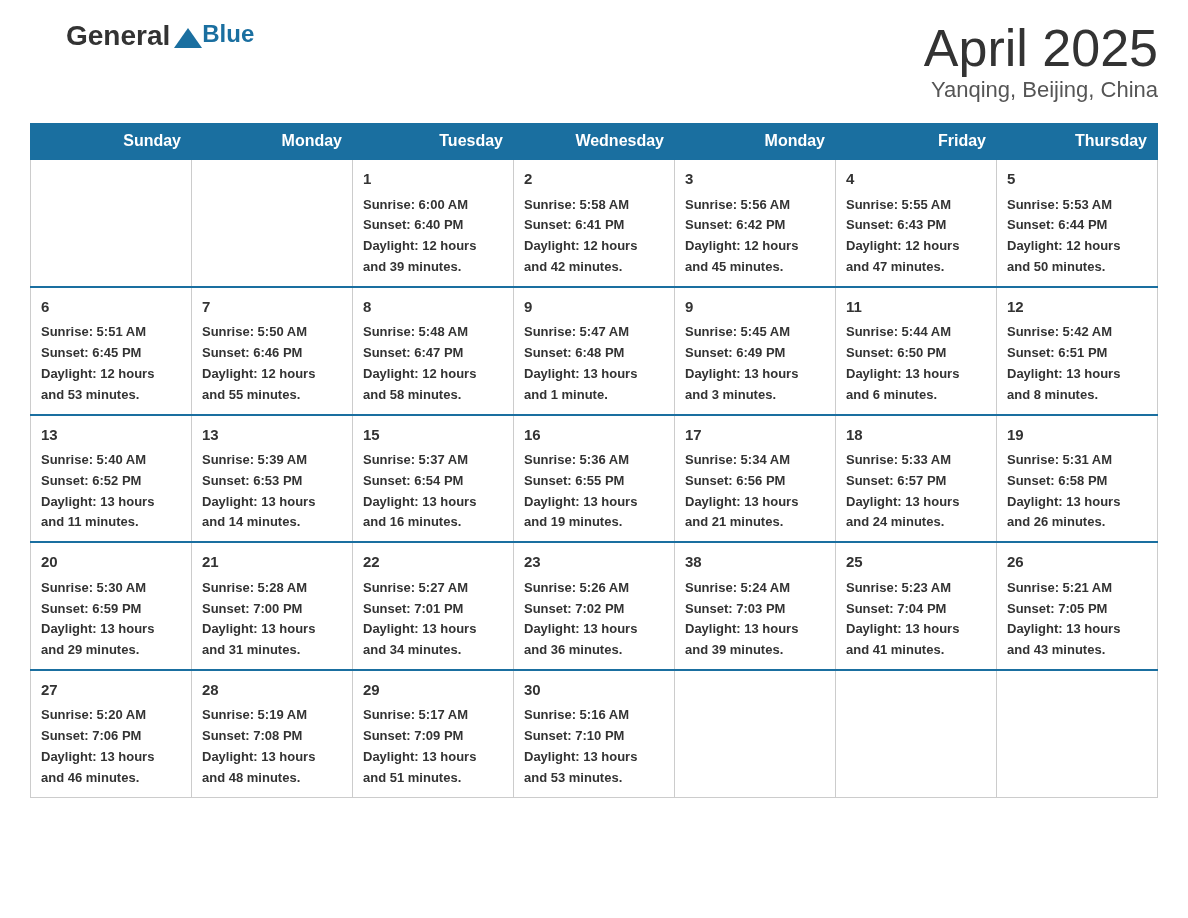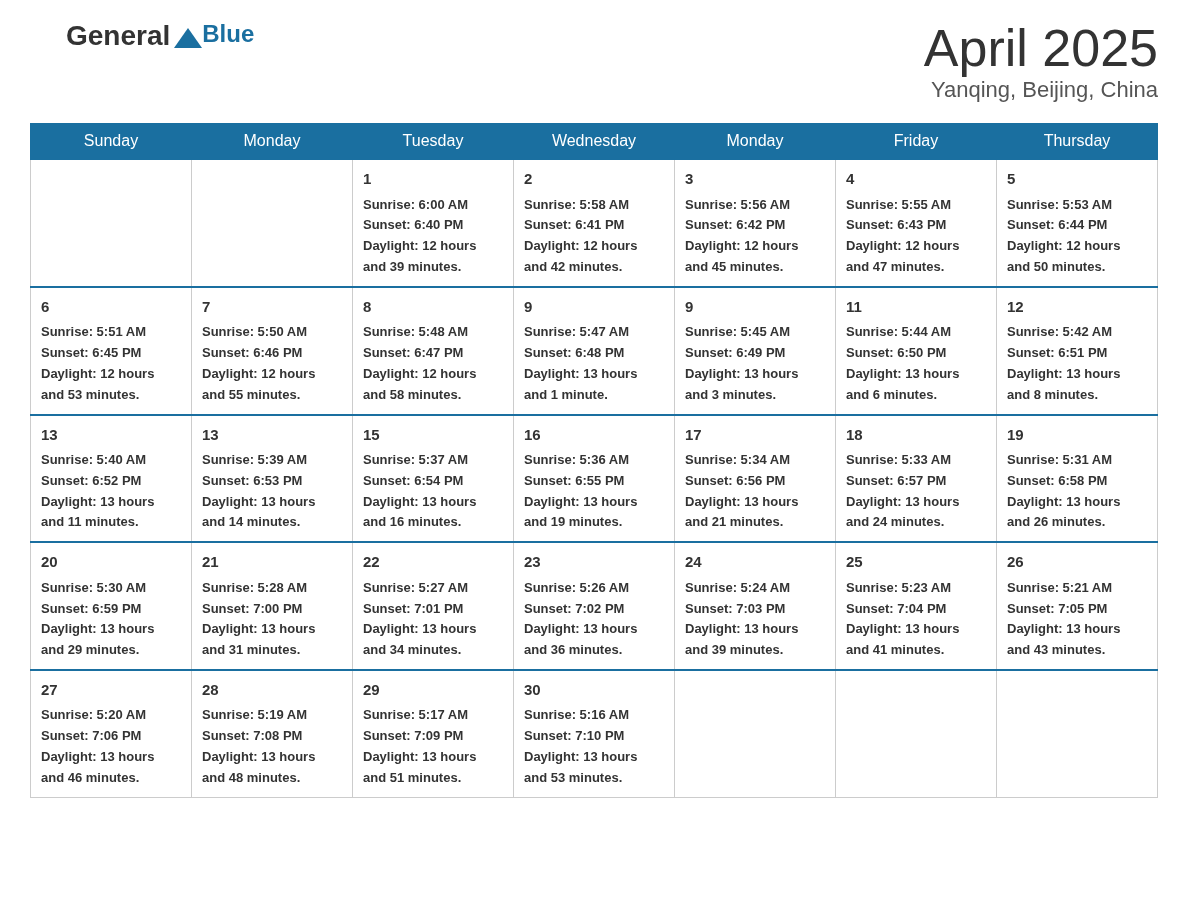--- a/index.html
+++ b/index.html
@@ -66,22 +66,22 @@
     .calendar-table {
       width: 100%;
       border-collapse: collapse;
       border: 1px solid #aaa;
     }
     .calendar-table th {
       background-color: #1a6fa0;
       color: #fff;
       padding: 8px 10px;
       font-size: 16px;
-      font-weight: normal;
-      text-align: center;
+      font-weight: bold;
+      text-align: right;
       border: 1px solid #1a6fa0;
     }
     .calendar-table td {
       vertical-align: top;
       padding: 8px 10px;
       border: 1px solid #ccc;
       border-top: 2px solid #1a6fa0;
       font-size: 13px;
       line-height: 1.5;
       width: 14.28%;
@@ -231,21 +231,21 @@
         </td>
         <td>
           <span class="day-number">22</span>
           <div class="day-info">Sunrise: 5:27 AM<br>Sunset: 7:01 PM<br>Daylight: 13 hours<br>and 34 minutes.</div>
         </td>
         <td>
           <span class="day-number">23</span>
           <div class="day-info">Sunrise: 5:26 AM<br>Sunset: 7:02 PM<br>Daylight: 13 hours<br>and 36 minutes.</div>
         </td>
         <td>
-          <span class="day-number">24</span>
+          <span class="day-number">38</span>
           <div class="day-info">Sunrise: 5:24 AM<br>Sunset: 7:03 PM<br>Daylight: 13 hours<br>and 39 minutes.</div>
         </td>
         <td>
           <span class="day-number">25</span>
           <div class="day-info">Sunrise: 5:23 AM<br>Sunset: 7:04 PM<br>Daylight: 13 hours<br>and 41 minutes.</div>
         </td>
         <td>
           <span class="day-number">26</span>
           <div class="day-info">Sunrise: 5:21 AM<br>Sunset: 7:05 PM<br>Daylight: 13 hours<br>and 43 minutes.</div>
         </td>

